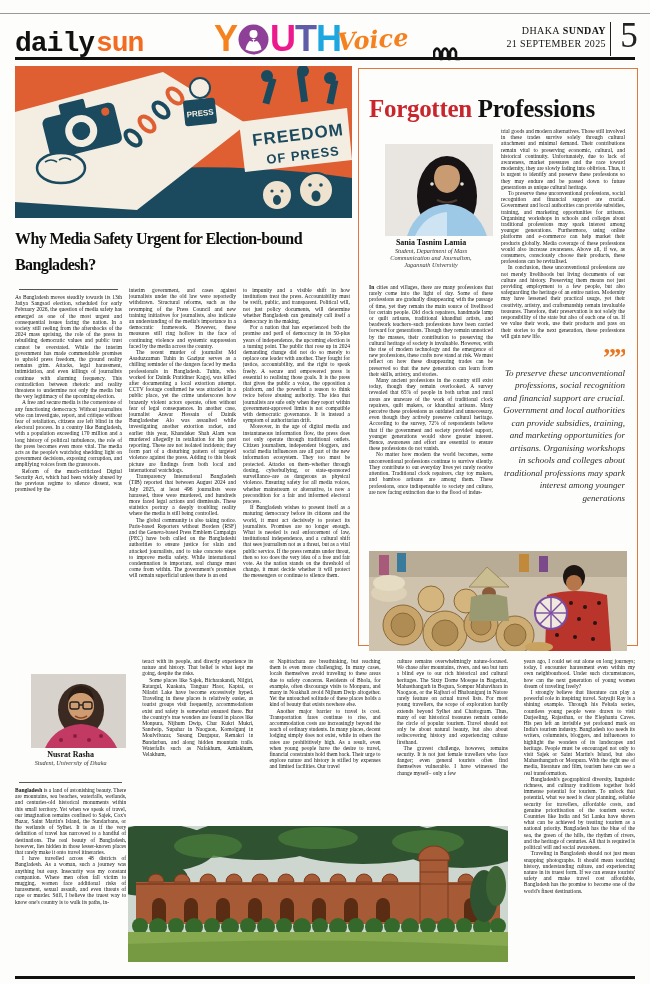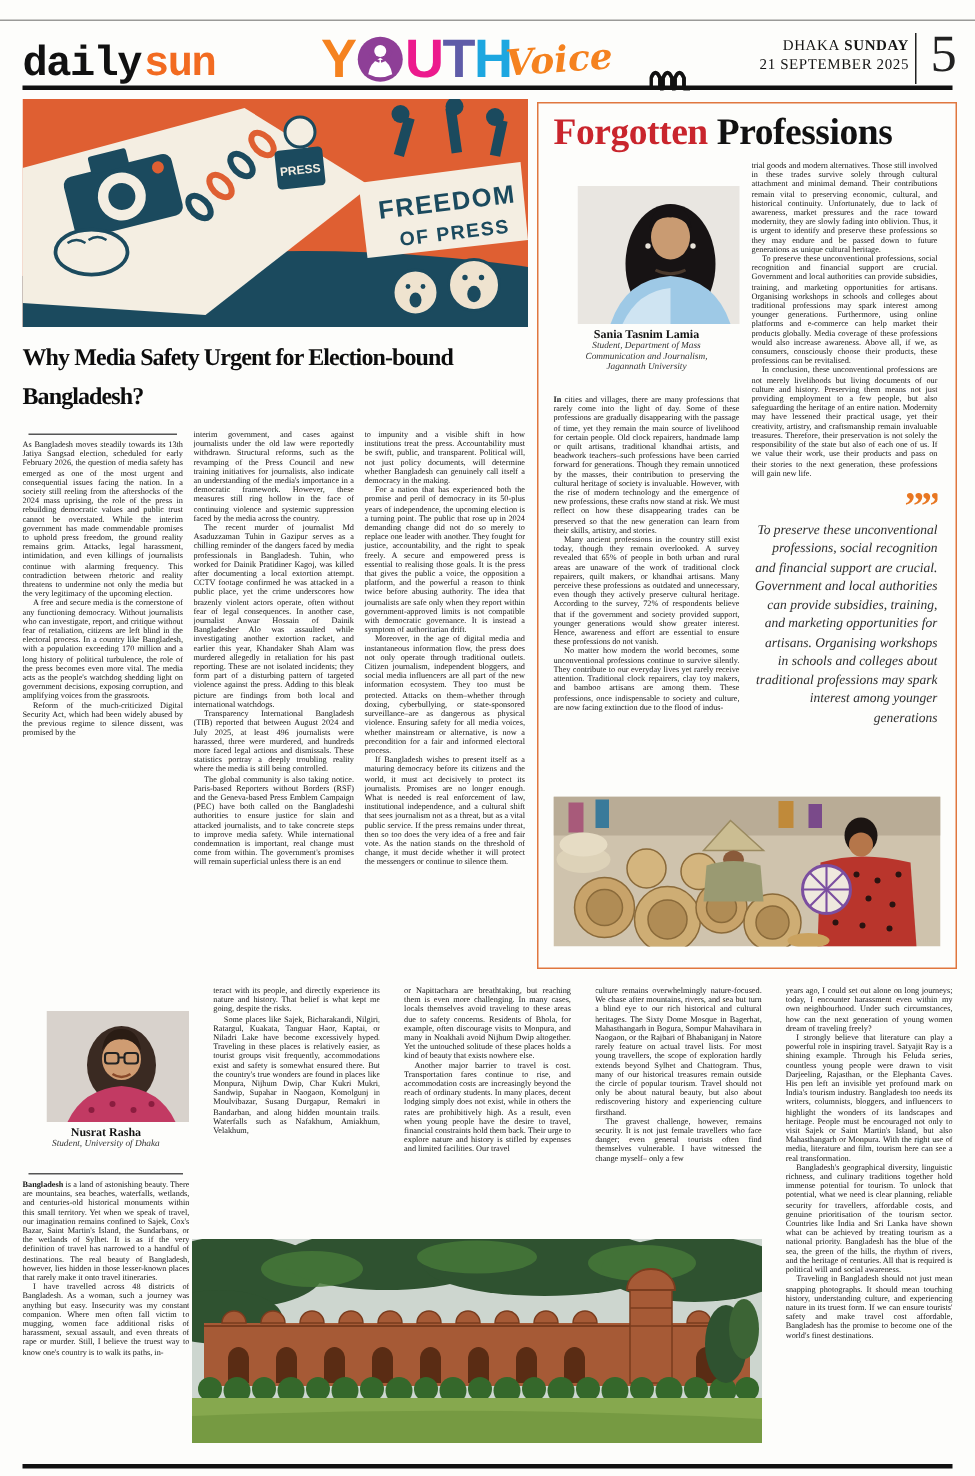--- a/index.html
+++ b/index.html
@@ -32,21 +32,21 @@
   figure{margin:16px;}
   
   .media-art{position:absolute;left:15px;top:66px;width:337px;}
   .illus{display:block;width:337px;height:152px;}
   .media-head{margin:8px 0 0;font-size:16px;line-height:26px;font-weight:bold;letter-spacing:-.6px;color:#0d0d0d;}
   .cols3{display:flex;gap:7px;margin-top:9px;}
   .cols3 .col{width:107px;height:404px;overflow:hidden;}
   .portrait{display:block;margin:0 auto;}
   
   .prof-box{position:absolute;left:358px;top:68px;width:280px;height:578px;border:1.5px solid #e0773f;
-            box-sizing:border-box;padding:4px 10px;}
+            box-sizing:border-box;padding:24px 10px;}
   .prof-title{margin:2px 0 6px;font-size:25px;line-height:27px;font-weight:600;letter-spacing:-.3px;color:#111;}
   .prof-title .red{color:#c9252d;}
   .profcols{display:flex;gap:8px;}
   .profcols .pcol{width:124px;height:418px;overflow:hidden;}
   .pullquote{margin-top:10px;text-align:right;}
   .qmark{font-size:26px;line-height:18px;color:#e87722;font-weight:bold;letter-spacing:-2px;}
   .qtext{font-size:9px;line-height:12.5px;font-style:italic;color:#2e2e2e;}
   .basketphoto{display:block;margin-top:5px;width:258px;height:100px;}
   
   .travel-art{position:absolute;left:15px;top:650px;width:620px;height:326px;}

